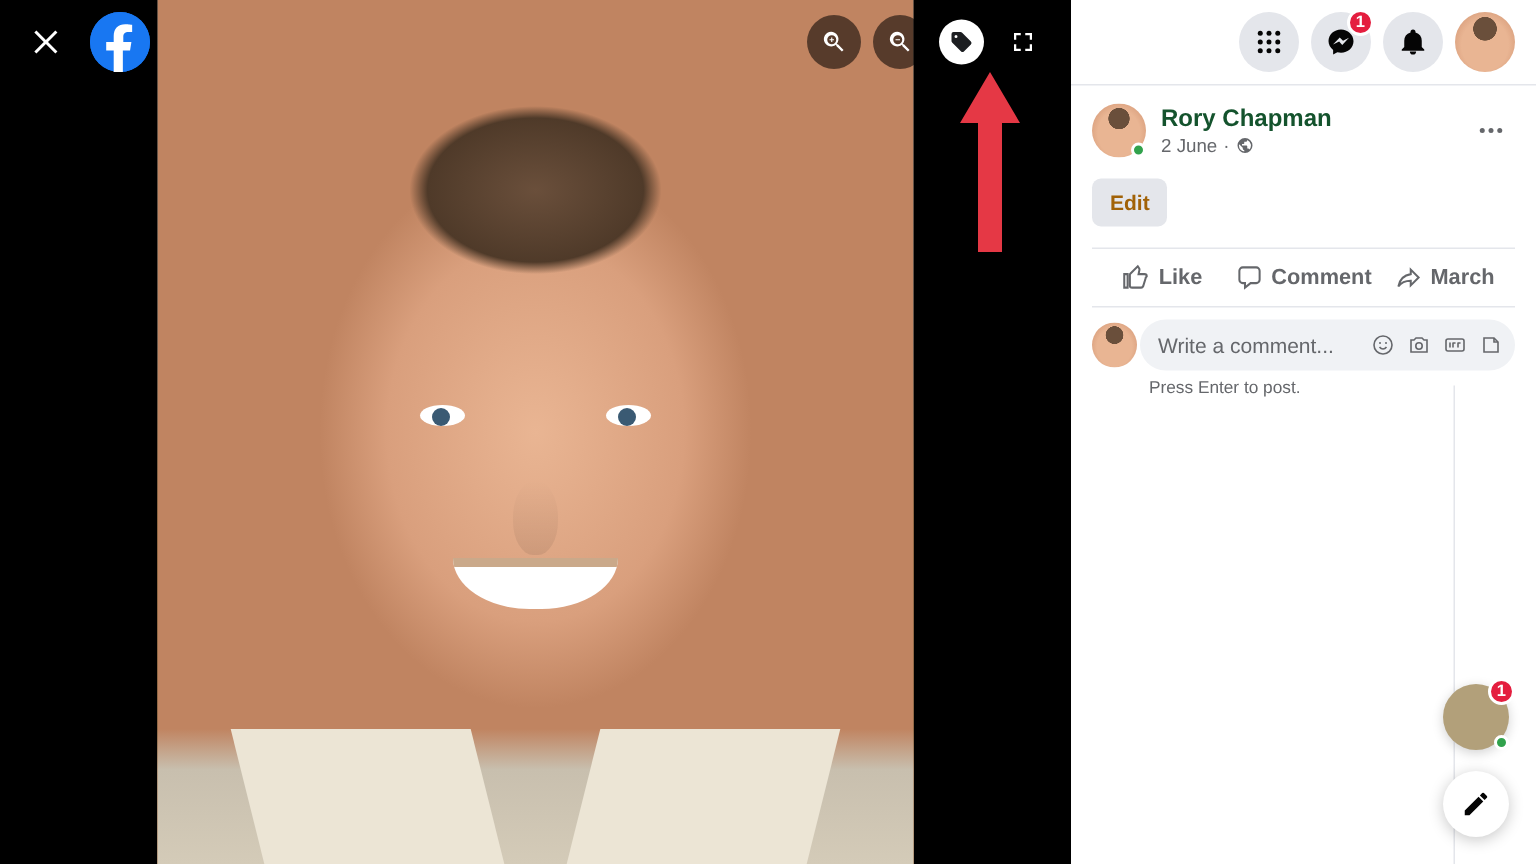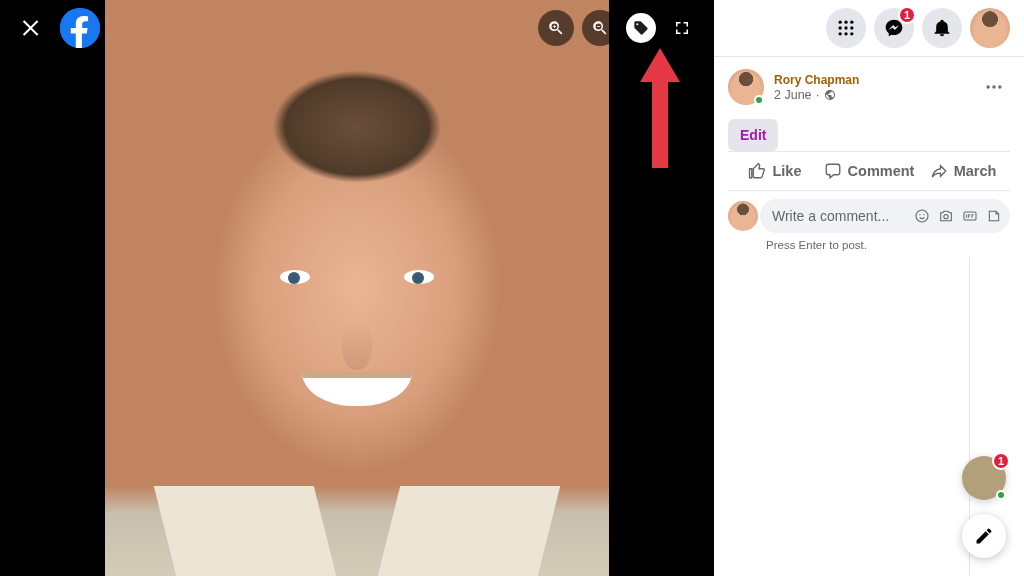--- a/index.html
+++ b/index.html
@@ -57,32 +57,32 @@
     .badge { position: absolute; top: -2px; right: -2px; min-width: 18px; height: 18px; background: #e41e3f; color: #fff; border-radius: 9px; font-size: 11px; font-weight: 700; display: flex; align-items: center; justify-content: center; padding: 0 4px; border: 2px solid #fff; }
     .avatar { width: 40px; height: 40px; border-radius: 50%; overflow: hidden; background: #d9c1a7; cursor: pointer; }
     .avatar.med { width: 36px; height: 36px; }
     .avatar.sm { width: 30px; height: 30px; }
     .avatar .mini { width: 100%; height: 100%; background:
         radial-gradient(circle at 50% 28%, #6a4f3b 0 22%, transparent 23%),
         radial-gradient(ellipse at 50% 55%, #e9b593 0 55%, #d99f7d 80%); }
 
     .post-area { padding: 12px 14px 0 14px; border-top: 1px solid #e4e6eb; position: relative; height: calc(100% - 56px); }
     .author { display: flex; align-items: center; gap: 10px; }
-    .author .name { font-weight: 600; font-size: 12px; color: #a16207; cursor: pointer; }
+    .author .name { font-weight: 600; font-size: 16px; color: #14532d; cursor: pointer; }
     .author .meta { font-size: 12.5px; color: #65676b; display: flex; align-items: center; gap: 4px; margin-top: 1px; }
     .author .meta svg { width: 12px; height: 12px; fill: #65676b; }
     .dots { position: absolute; right: 14px; top: 14px; width: 32px; height: 32px; border-radius: 50%; display: flex; align-items: center; justify-content: center; cursor: pointer; }
     .dots svg { width: 20px; height: 20px; fill: #65676b; }
     .presence { width: 10px; height: 10px; background: #31a24c; border: 2px solid #fff; border-radius: 50%; position: absolute; }
     .author .av-wrap { position: relative; }
     .author .av-wrap .presence { bottom: 0; right: 0; }
 
-    .edit-btn { margin-top: 14px; display: inline-flex; align-items: center; justify-content: center; height: 32px; padding: 0 12px; background: #e4e6eb; border-radius: 6px; font-size: 14px; font-weight: 600; color: #a21caf; cursor: pointer; }
-
-    .actions { border-top: 1px solid #e4e6eb; border-bottom: 1px solid #e4e6eb; display: flex; height: 40px; }
+    .edit-btn { margin-top: 14px; display: inline-flex; align-items: center; justify-content: center; height: 32px; padding: 0 12px; background: #e4e6eb; border-radius: 6px; font-size: 14px; font-weight: 600; color: #a16207; cursor: pointer; }
+
+    .actions { margin-top: 14px; border-top: 1px solid #e4e6eb; border-bottom: 1px solid #e4e6eb; display: flex; height: 40px; }
     .act { flex: 1; display: flex; align-items: center; justify-content: center; gap: 6px; font-size: 14.5px; font-weight: 600; color: #65676b; cursor: pointer; border-radius: 4px; }
     .act svg { width: 18px; height: 18px; fill: none; stroke: #65676b; stroke-width: 1.8; }
 
     .compose { margin-top: 8px; display: flex; align-items: center; gap: 2px; }
     .compose-input { flex: 1; height: 34px; background: #f0f2f5; border-radius: 17px; display: flex; align-items: center; padding: 0 8px 0 12px; }
     .compose-input .ph { flex: 1; font-size: 14px; color: #65676b; }
     .compose-icons { display: flex; gap: 8px; }
     .compose-icons svg { width: 16px; height: 16px; fill: none; stroke: #65676b; stroke-width: 1.6; cursor: pointer; }
     .hint { font-size: 11.5px; color: #65676b; margin-top: 6px; margin-left: 38px; }
 

